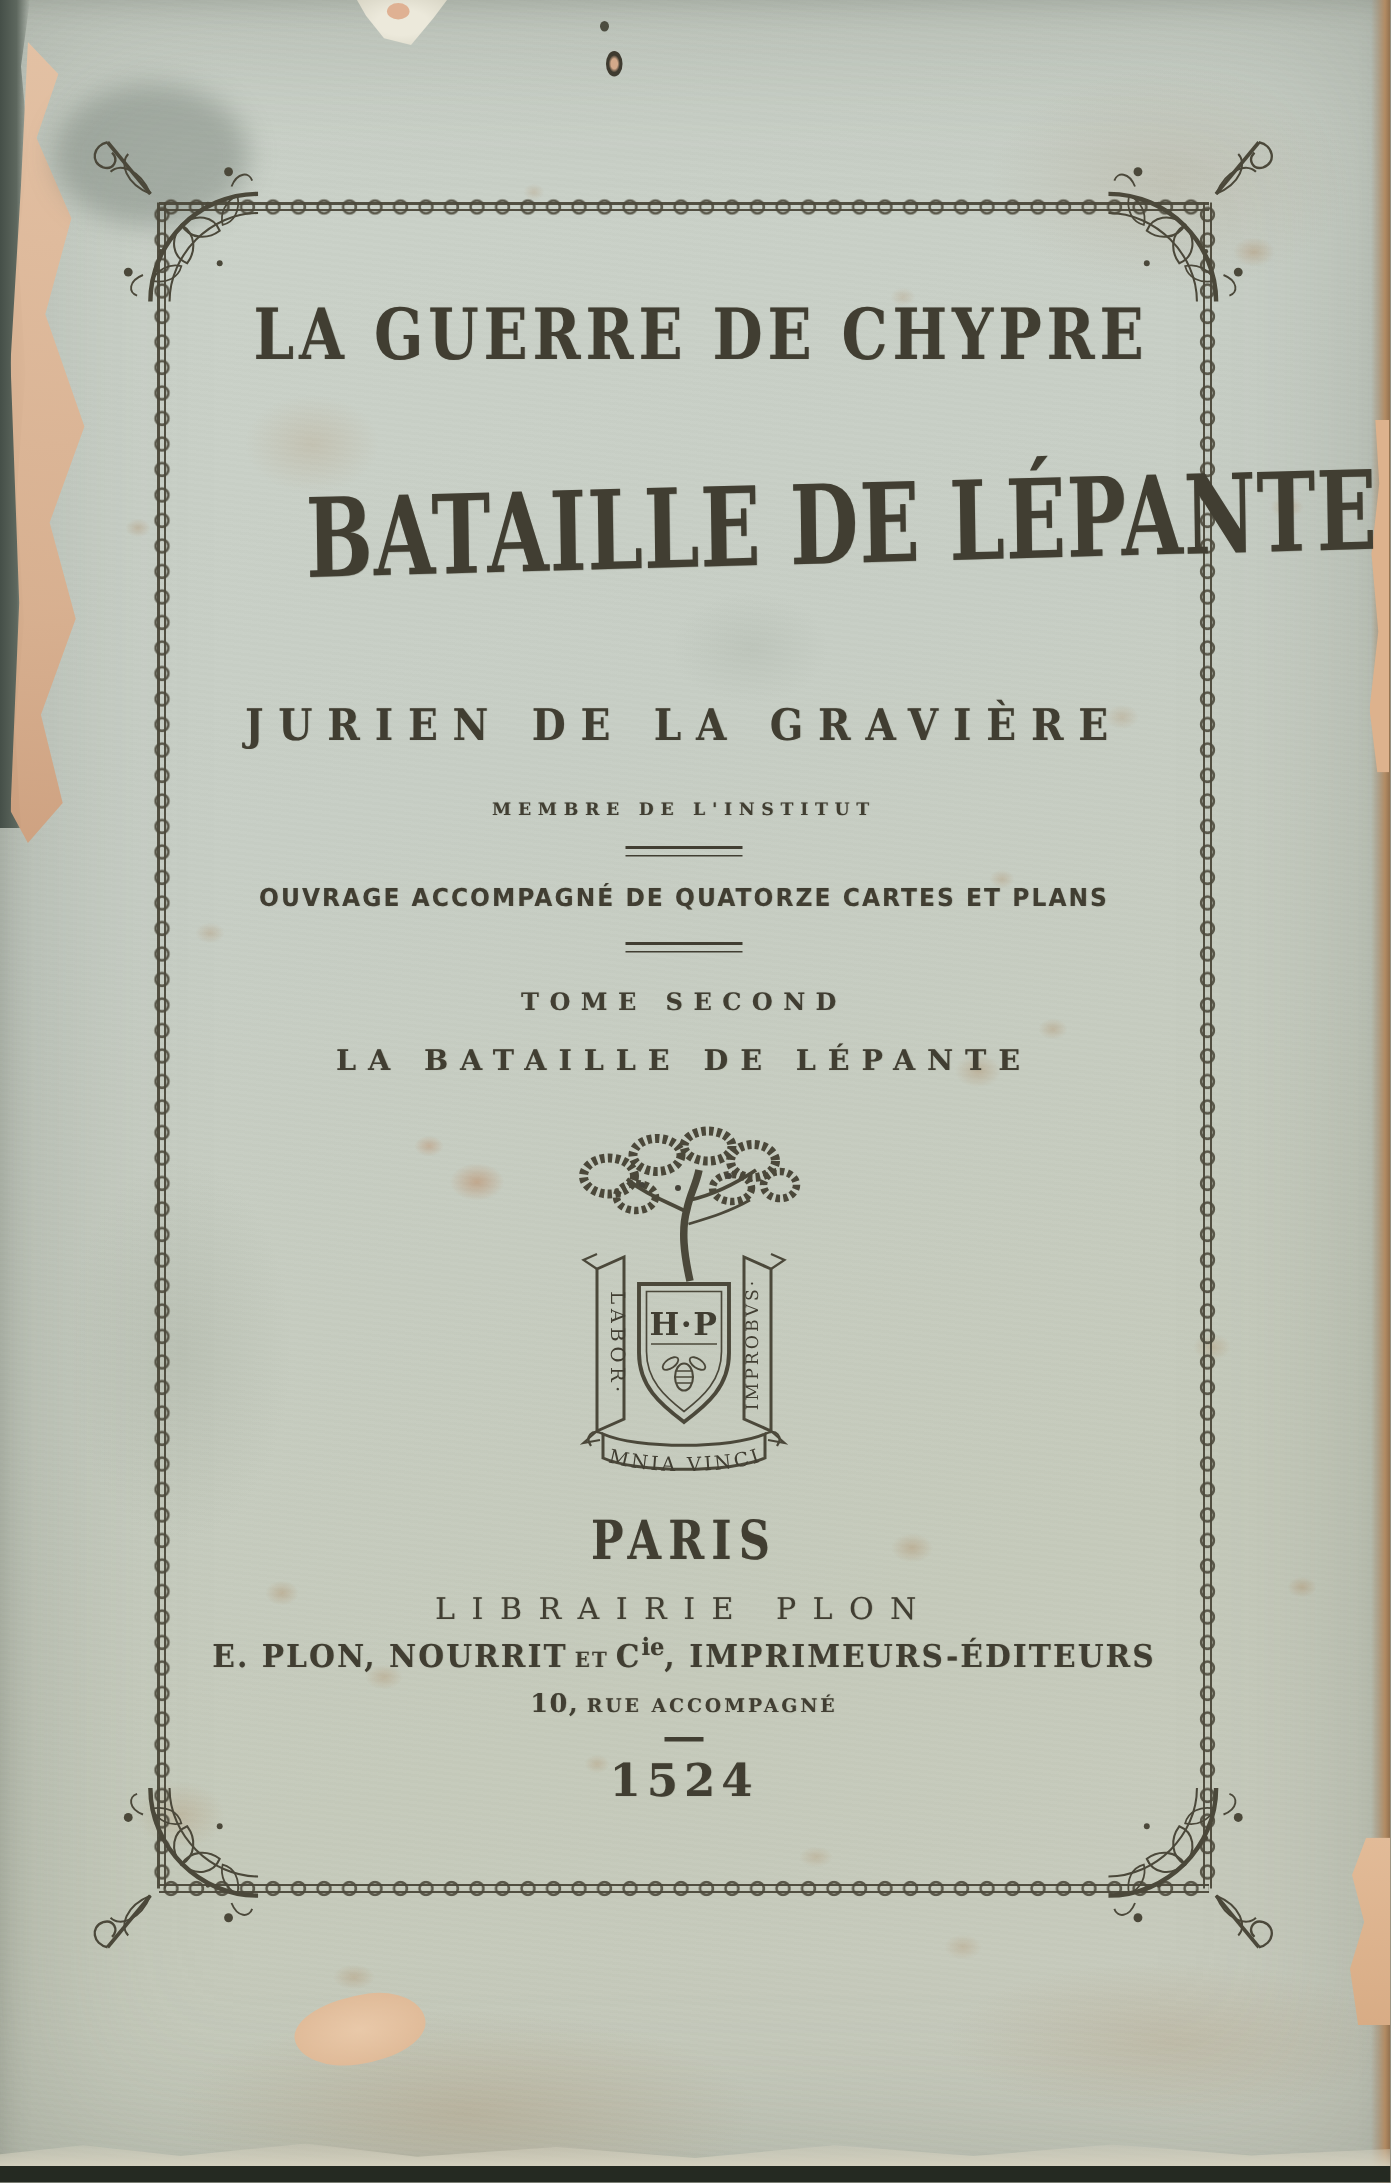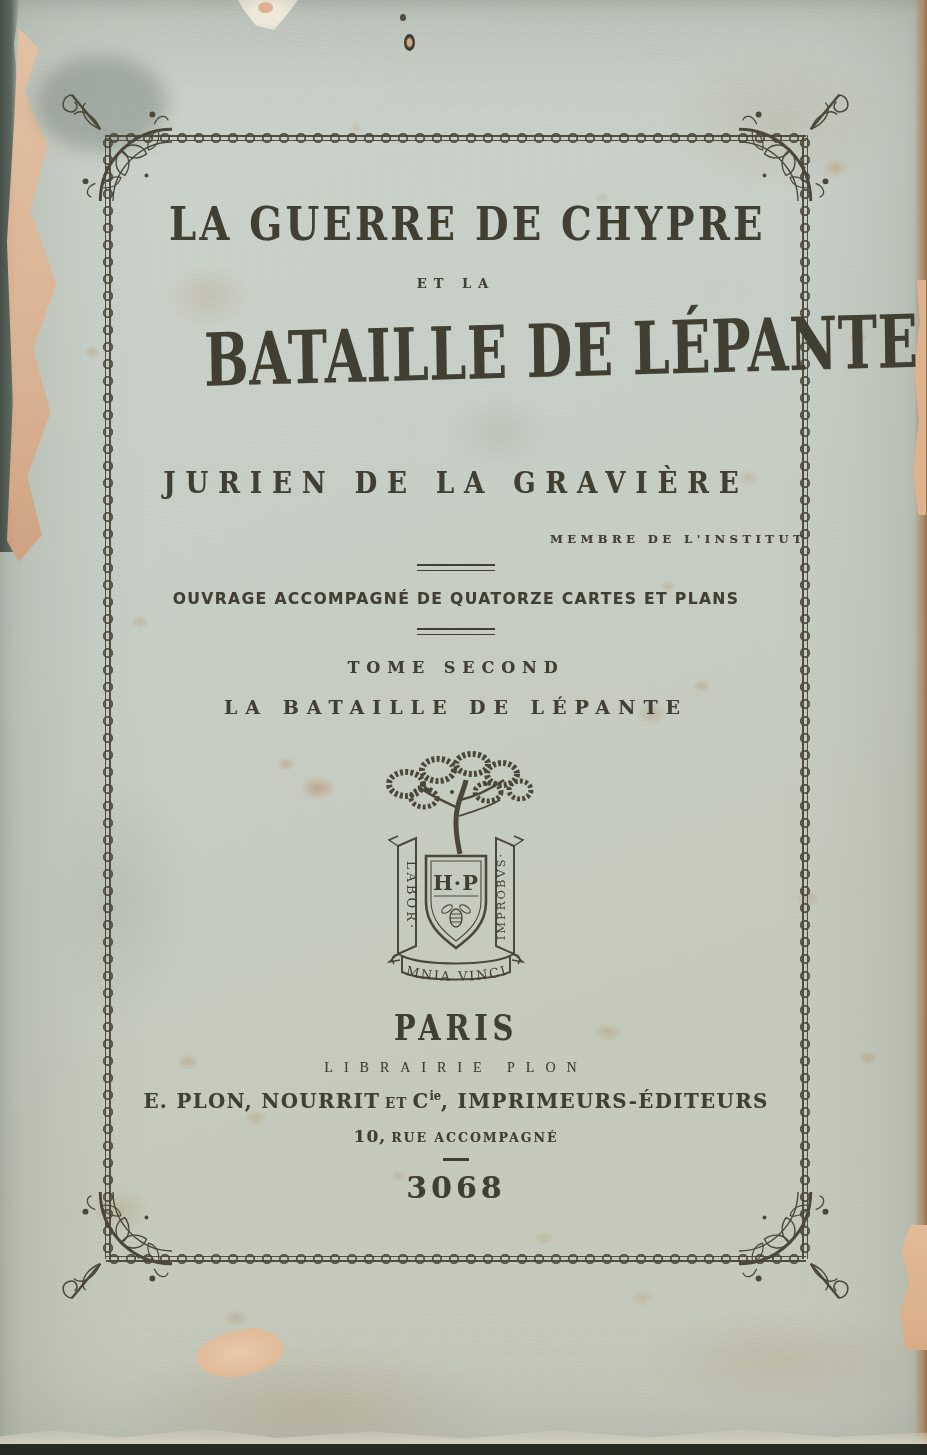--- a/index.html
+++ b/index.html
@@ -106,33 +106,33 @@
   .corner.br{left:737px;top:1190px;transform:scale(-1,-1);}
   
   .content{position:absolute;left:106px;top:0;width:700px;height:1063px;color:var(--ink);}
   .tb{position:absolute;left:0;width:100%;text-align:center;white-space:nowrap;
       text-shadow:0.3px 0.3px 0.6px rgba(58,56,44,.35);}
   .series-title{top:196px;font-size:47px;font-weight:bold;letter-spacing:4px;transform:scaleX(.82);}
   .series-connector{top:276px;font-size:13px;font-weight:bold;letter-spacing:7px;}
   .main-title{top:310px;font-size:73px;font-weight:bold;letter-spacing:1px;transform:scaleX(.72) rotate(-1.1deg);}
   .byline{top:432px;font-size:14px;font-weight:bold;letter-spacing:5px;}
   .author{top:466px;font-size:29px;font-weight:bold;letter-spacing:11px;transform:scaleX(.9);}
-  .affiliation{top:532px;font-size:11.5px;font-weight:bold;letter-spacing:4.5px;text-align:right;}
+  .affiliation{top:532px;font-size:11.5px;font-weight:bold;letter-spacing:4.5px;}
   .rule{position:absolute;left:50%;transform:translateX(-50%);width:78px;height:4px;
         border-top:2px solid var(--ink);border-bottom:1px solid var(--ink);}
   .rule1{top:564px;} .rule2{top:628px;}
   .note{top:589px;font-family:"DejaVu Sans",sans-serif;font-size:16.5px;font-weight:bold;letter-spacing:1.5px;transform:scaleX(.94);}
   .volume-label{top:658px;font-size:16px;font-weight:bold;letter-spacing:7px;}
   .volume-title{top:696px;font-size:19px;font-weight:bold;letter-spacing:8px;}
   .emblem{position:absolute;left:50%;top:750px;margin-left:-88px;}
   .city{top:1006px;font-size:36px;font-weight:bold;letter-spacing:6px;transform:scaleX(.8);}
-  .bookstore{top:1060px;font-size:14px;letter-spacing:11px;font-family:Liberation Serif, serif;}
+  .bookstore{top:1060px;font-size:20px;letter-spacing:11px;}
   .publine{top:1088px;font-size:21px;font-weight:bold;letter-spacing:1.5px;transform:scaleX(.94);}
   .publine .pub-et{font-size:14px;margin:0 5px;}
-  .publine .pub-sup{font-size:12px;vertical-align:super;letter-spacing:0;}
+  .publine .pub-sup{font-size:16px;vertical-align:super;letter-spacing:0;}
   .address{top:1126px;font-size:12.5px;font-weight:bold;letter-spacing:2px;}
   .address .addr-num{font-size:17px;letter-spacing:1px;margin-right:5px;}
   .rule3{position:absolute;left:50%;transform:translateX(-50%);top:1158px;width:26px;height:2.5px;background:var(--ink);}
   .year{top:1170px;font-size:30px;font-weight:bold;letter-spacing:4px;}
   .rights{top:1206px;font-size:19px;font-style:italic;letter-spacing:1px;}
   
   .emb *{vector-effect:none;}
   .emb .ln{fill:none;stroke:var(--frame);}
   .emb text{fill:var(--ink);font-family:"DejaVu Serif",serif;}
 </style>
@@ -191,21 +191,20 @@
   </svg>
 <svg class="corner bl">
     <use href="#cflo"></use>
   </svg>
 <svg class="corner br">
     <use href="#cflo"></use>
   </svg>
 
 <div class="content">
   <div class="tb series-title">LA GUERRE DE CHYPRE</div>
-  <div class="tb series-connector">ET LA</div>
   <div class="tb main-title">BATAILLE DE LÉPANTE</div>
   <div class="tb author">JURIEN DE LA GRAVIÈRE</div>
   <div class="tb affiliation">MEMBRE DE L'INSTITUT</div>
   <div class="rule rule1"></div>
   <div class="tb note">OUVRAGE ACCOMPAGNÉ DE QUATORZE CARTES ET PLANS</div>
   <div class="rule rule2"></div>
   <div class="tb volume-title">LA BATAILLE DE LÉPANTE</div>
   <div class="tb volume-label">TOME SECOND</div>
 
   <svg class="emblem emb" width="176" height="238" viewBox="0 0 176 238">
@@ -264,14 +263,14 @@
 
   <div class="tb city">PARIS</div>
   <div class="tb bookstore">LIBRAIRIE PLON</div>
   <div class="tb publine">
     <span>E. PLON, NOURRIT</span><span class="pub-et">ET</span><span>C</span><span class="pub-sup">ie</span><span>, IMPRIMEURS-ÉDITEURS</span>
   </div>
   <div class="tb address">
     <span class="addr-num">10,</span><span>RUE ACCOMPAGNÉ</span>
   </div>
   <div class="rule3"></div>
-  <div class="tb year">3068</div>
+  <div class="tb year">1524</div>
 </div>
 
 </body></html>

